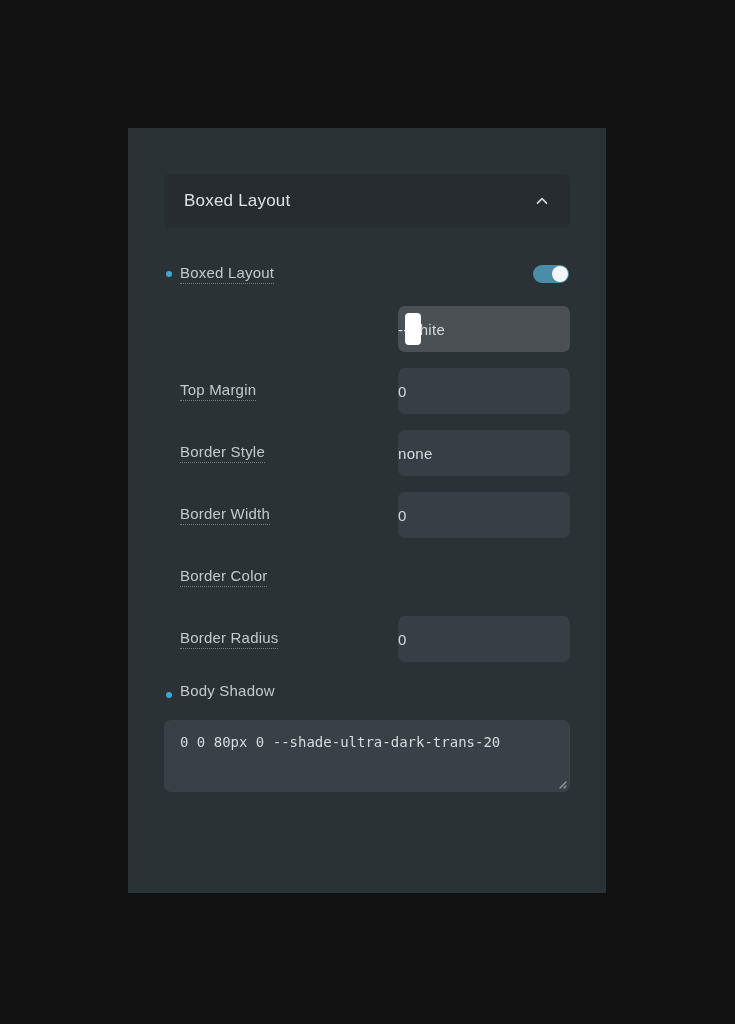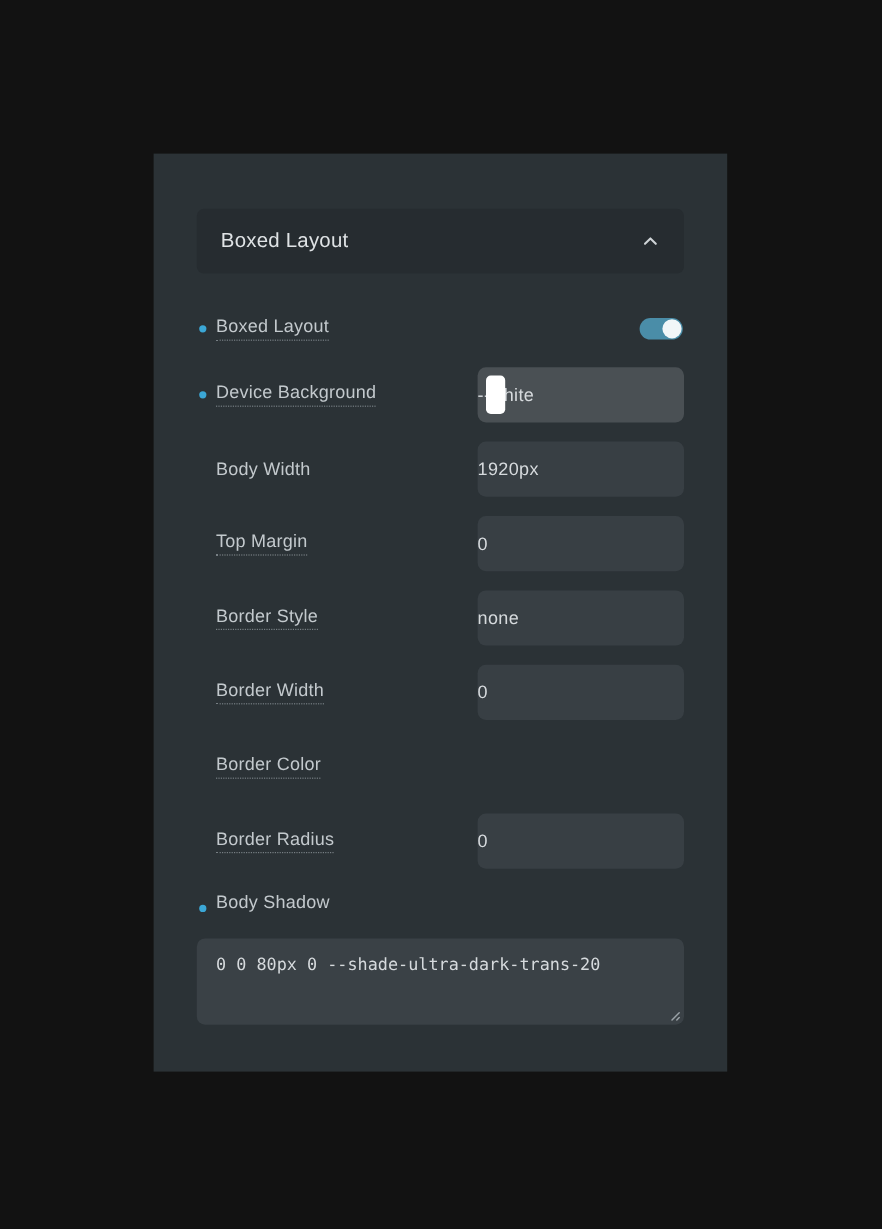--- a/index.html
+++ b/index.html
@@ -216,42 +216,28 @@
           <span class="label dotted">Boxed Layout</span>
         </div>
         <div class="field-cell">
           <div class="toggle">
             <span class="knob"></span>
           </div>
         </div>
       </div>
 
       <div class="row">
-        <div class="label-cell">
-          <span class="bullet"></span>
-          <span class="label dotted">Device Background</span>
-        </div>
         <div class="field-cell">
           <div class="field lighter">
             <span class="swatch"></span>
             <span class="field-text">--white</span>
           </div>
         </div>
       </div>
 
-      <div class="row">
-        <div class="label-cell">
-          <span class="label">Body Width</span>
-        </div>
-        <div class="field-cell">
-          <div class="field">
-            <span class="field-text">1920px</span>
-          </div>
-        </div>
-      </div>
 
       <div class="row">
         <div class="label-cell">
           <span class="label dotted">Top Margin</span>
         </div>
         <div class="field-cell">
           <div class="field">
             <span class="field-text">0</span>
           </div>
         </div>

